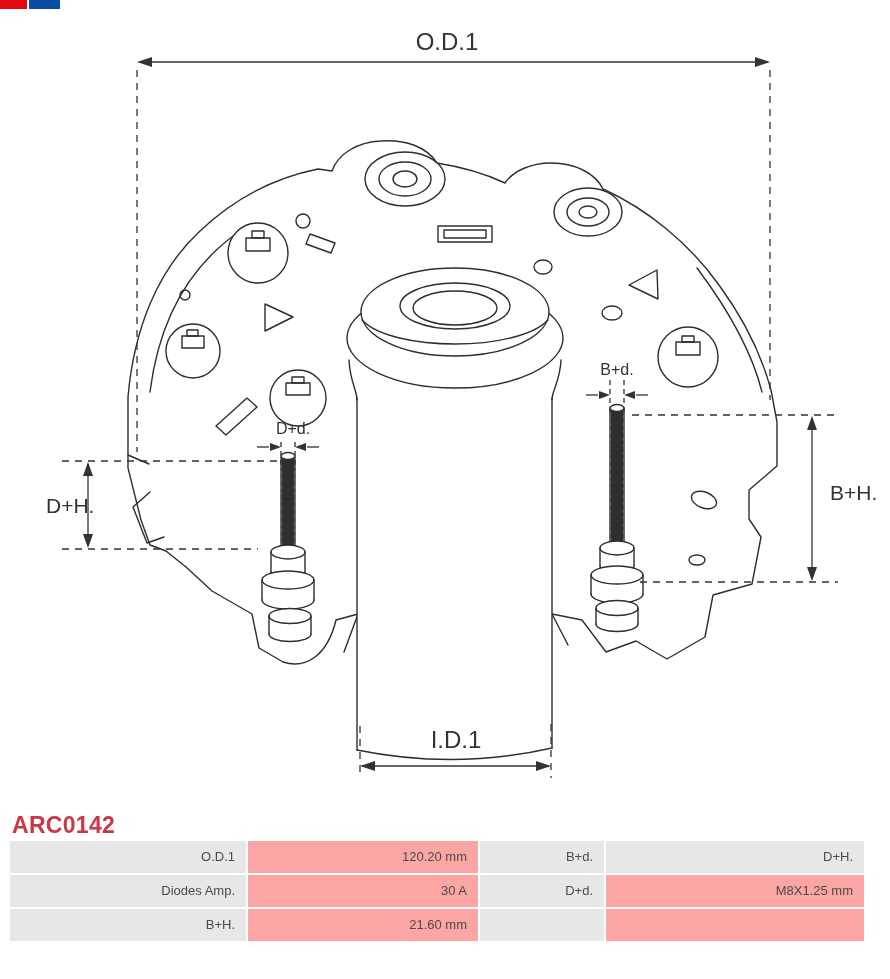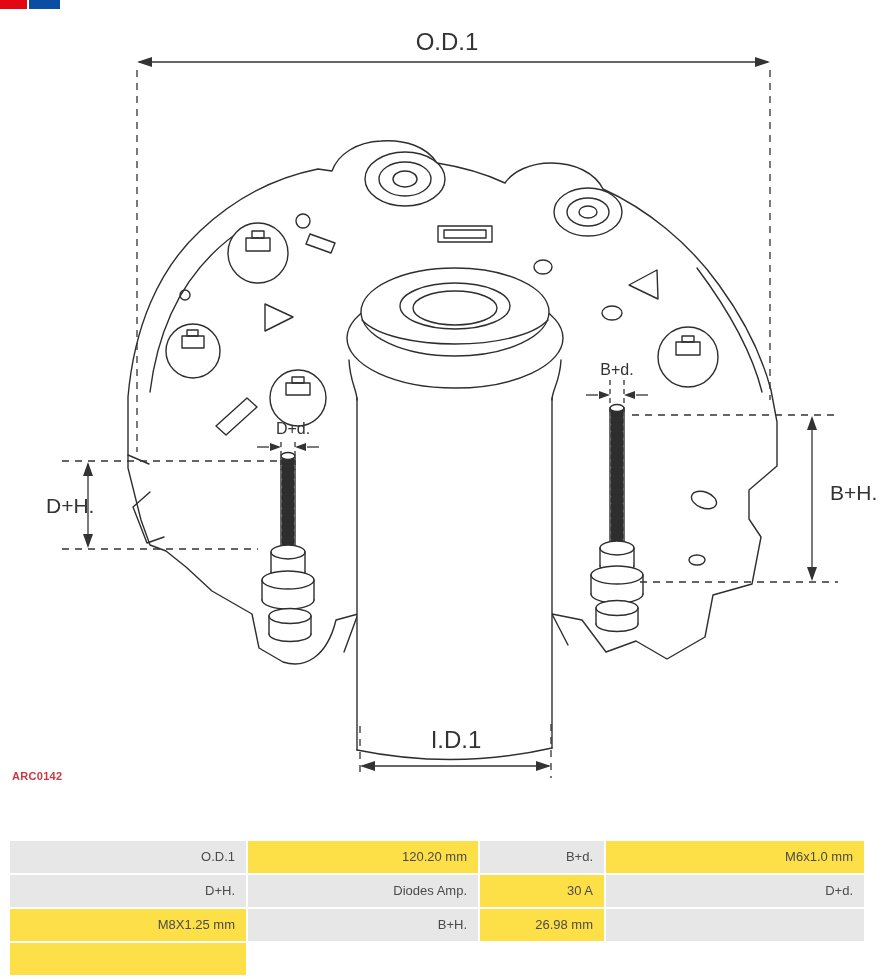--- a/index.html
+++ b/index.html
@@ -2,28 +2,28 @@
 <html><head>
 <meta charset="utf-8">
 <style>
   html,body{margin:0;padding:0;background:#fff;}
   .page{position:relative;width:890px;height:979px;background:#fff;overflow:hidden;
         font-family:"Liberation Sans",sans-serif;text-decoration:underline;}
   .logo-strip{position:absolute;top:0;left:2;height:9px;display:flex;gap:2px;}
   .logo-strip .red{width:27px;height:9px;background:#e30613;}
   .logo-strip .blue{width:31px;height:9px;background:#0b4da2;}
   svg.drawing{position:absolute;top:0;left:0;}
-  .part-code{position:absolute;top:770px;left:12px;font-size:11px;font-weight:bold;
+  .part-code{position:absolute;top:812px;left:12px;font-size:23px;font-weight:bold;
              color:#cb3743;letter-spacing:.3px;}
   .spec-table{position:absolute;top:841px;left:10px;width:860px;display:grid;
               grid-template-columns:236px 230px 124px 258px;gap:2px;background:#fff;}
   .spec-table .cell{height:32px;line-height:32px;text-align:right;padding-right:11px;
                     box-sizing:border-box;font-size:13px;color:#4b4b4b;overflow:hidden;}
   .spec-table .lbl{background:#e7e7e7;}
-  .spec-table .val{background:#fde047;}
+  .spec-table .val{background:#fca5a5;}
   text{font-family:"Liberation Sans",sans-serif;}
 </style>
 </head>
 <body>
 
 <div class="page">
 
   <div class="logo-strip">
     <div class="red"></div>
     <div class="blue"></div>
@@ -206,28 +206,27 @@
       <text x="293" y="434" font-size="16" text-anchor="middle">D+d.</text>
     </g>
   </svg>
 
   <div class="part-code">ARC0142</div>
 
   <div class="spec-table">
     <div class="cell lbl">O.D.1</div>
     <div class="cell val">120.20 mm</div>
     <div class="cell lbl">B+d.</div>
-    <div class="cell val">M6x1.0 mm</div>
 
     <div class="cell lbl">D+H.</div>
 
     <div class="cell lbl">Diodes Amp.</div>
     <div class="cell val">30 A</div>
     <div class="cell lbl">D+d.</div>
     <div class="cell val">M8X1.25 mm</div>
 
     <div class="cell lbl">B+H.</div>
-    <div class="cell val">26.98 mm</div>
+    <div class="cell val">21.60 mm</div>
     <div class="cell lbl"></div>
     <div class="cell val"></div>
   </div>
 
 </div>
 
 </body></html>

